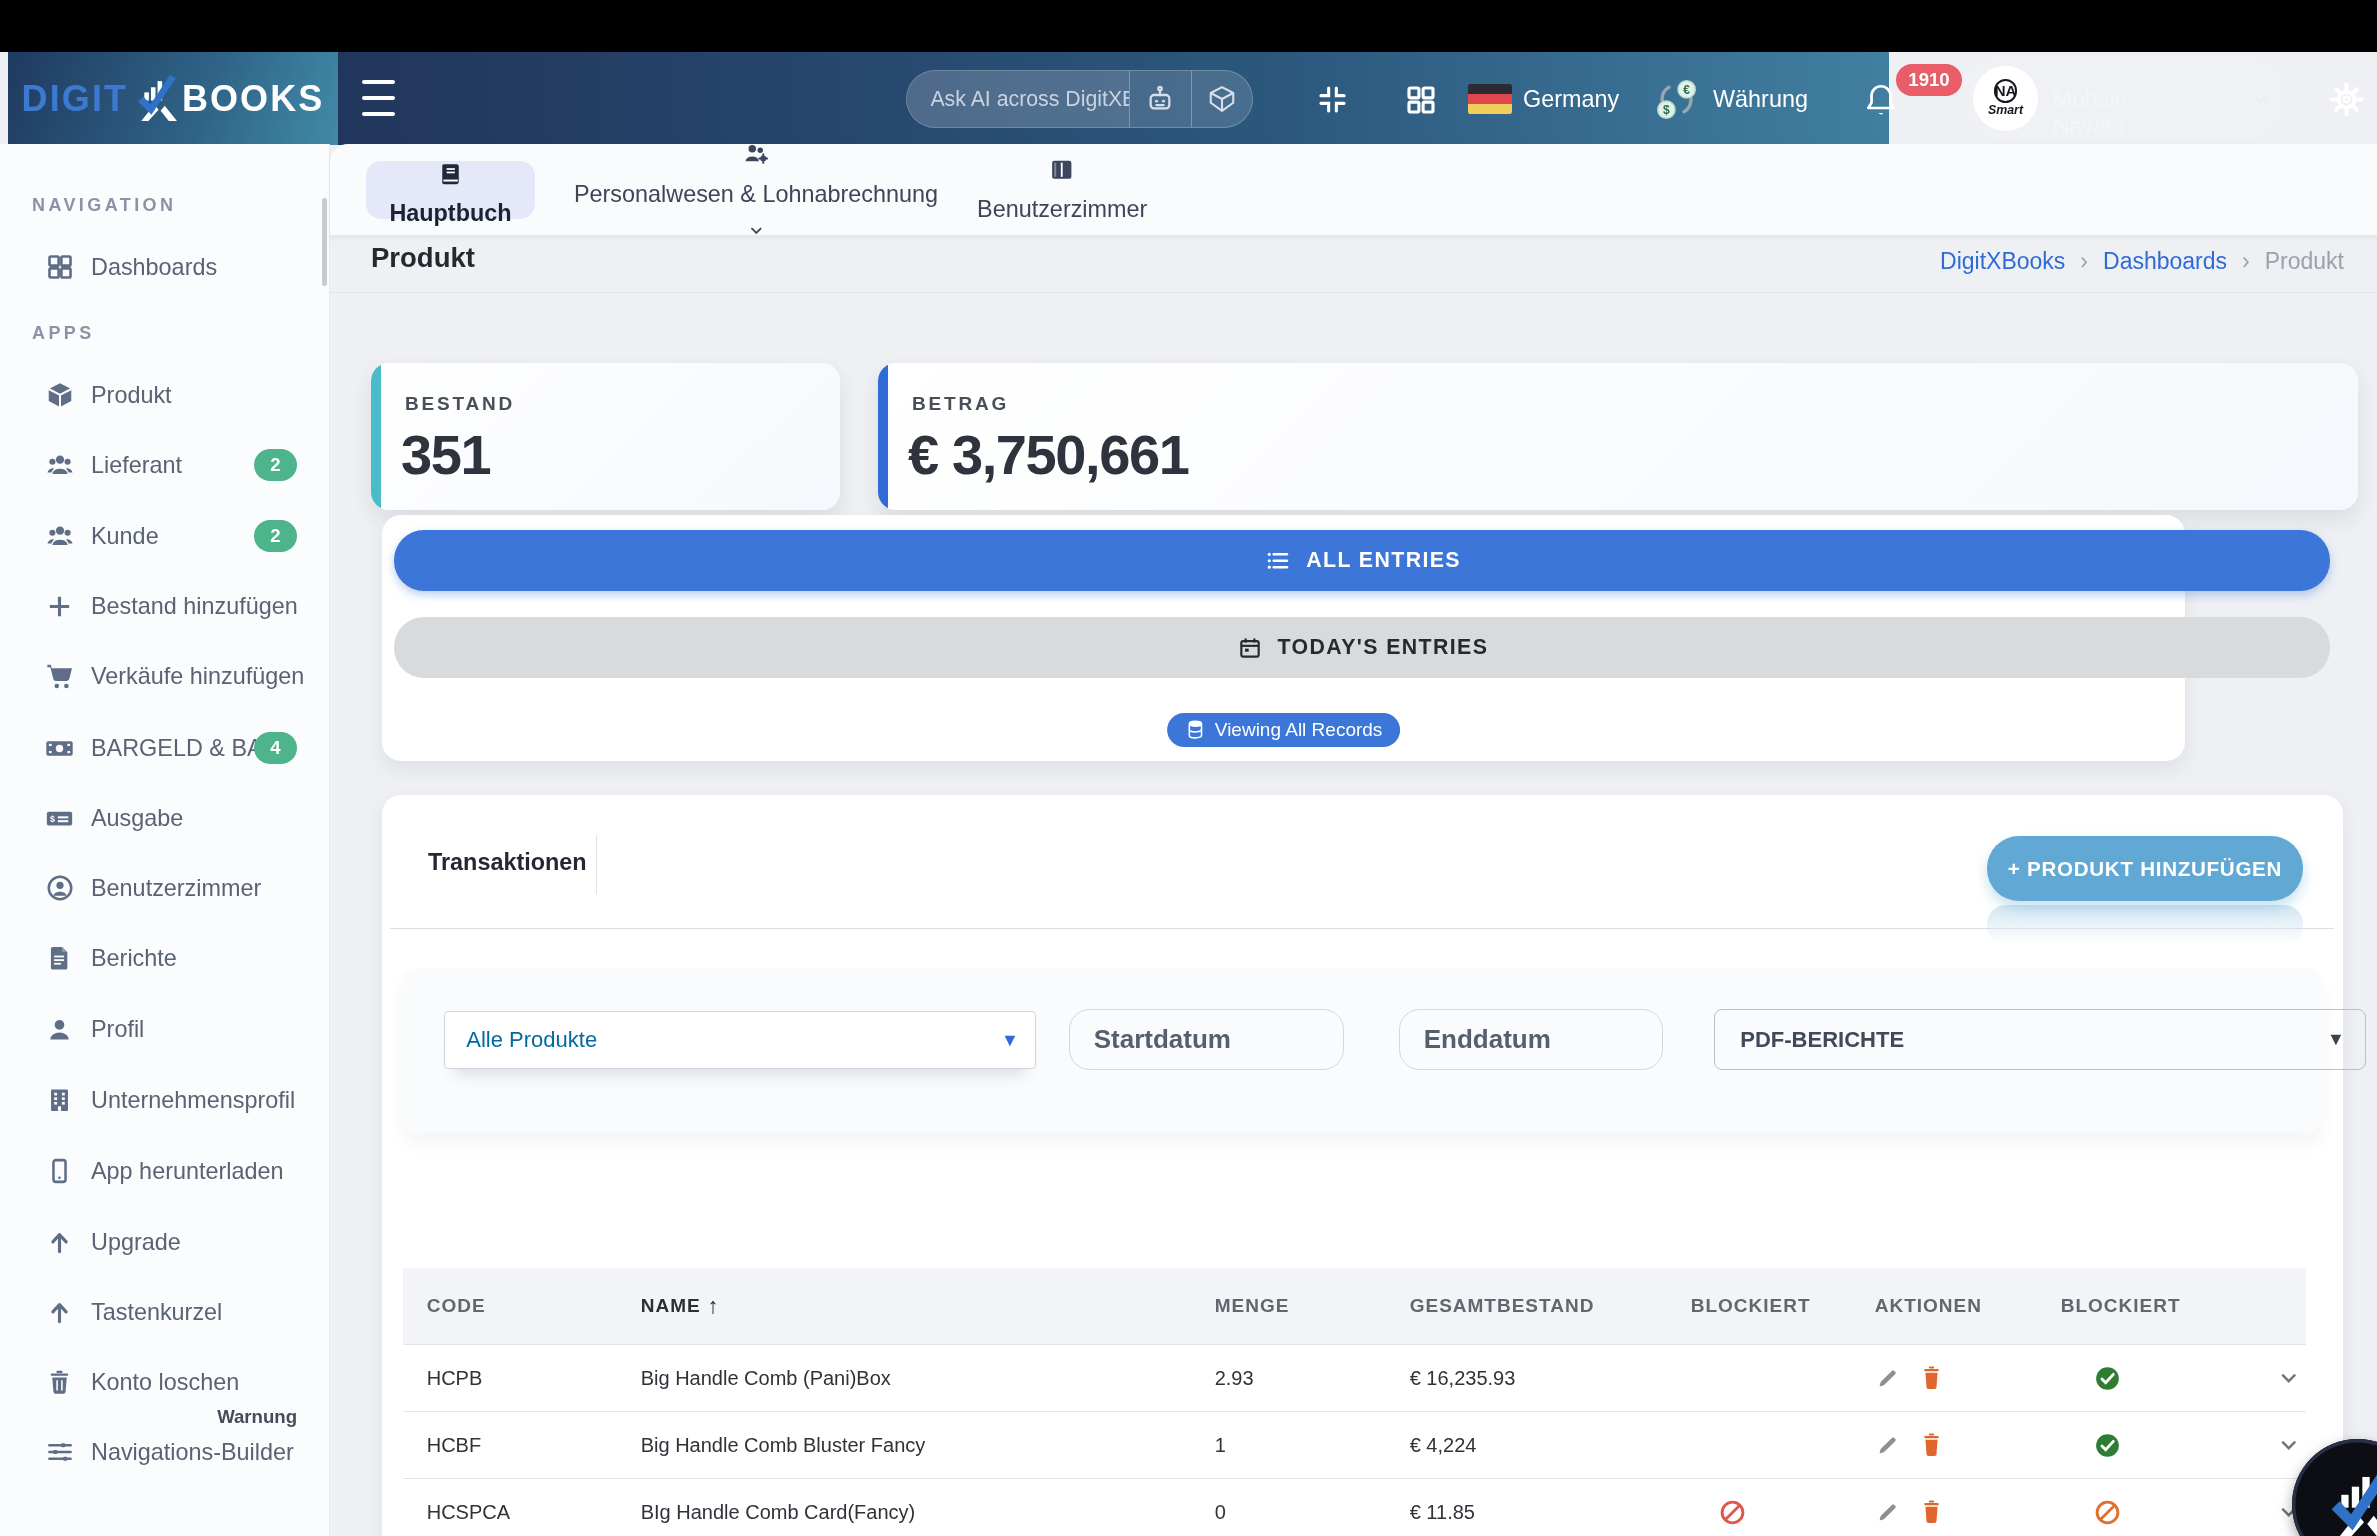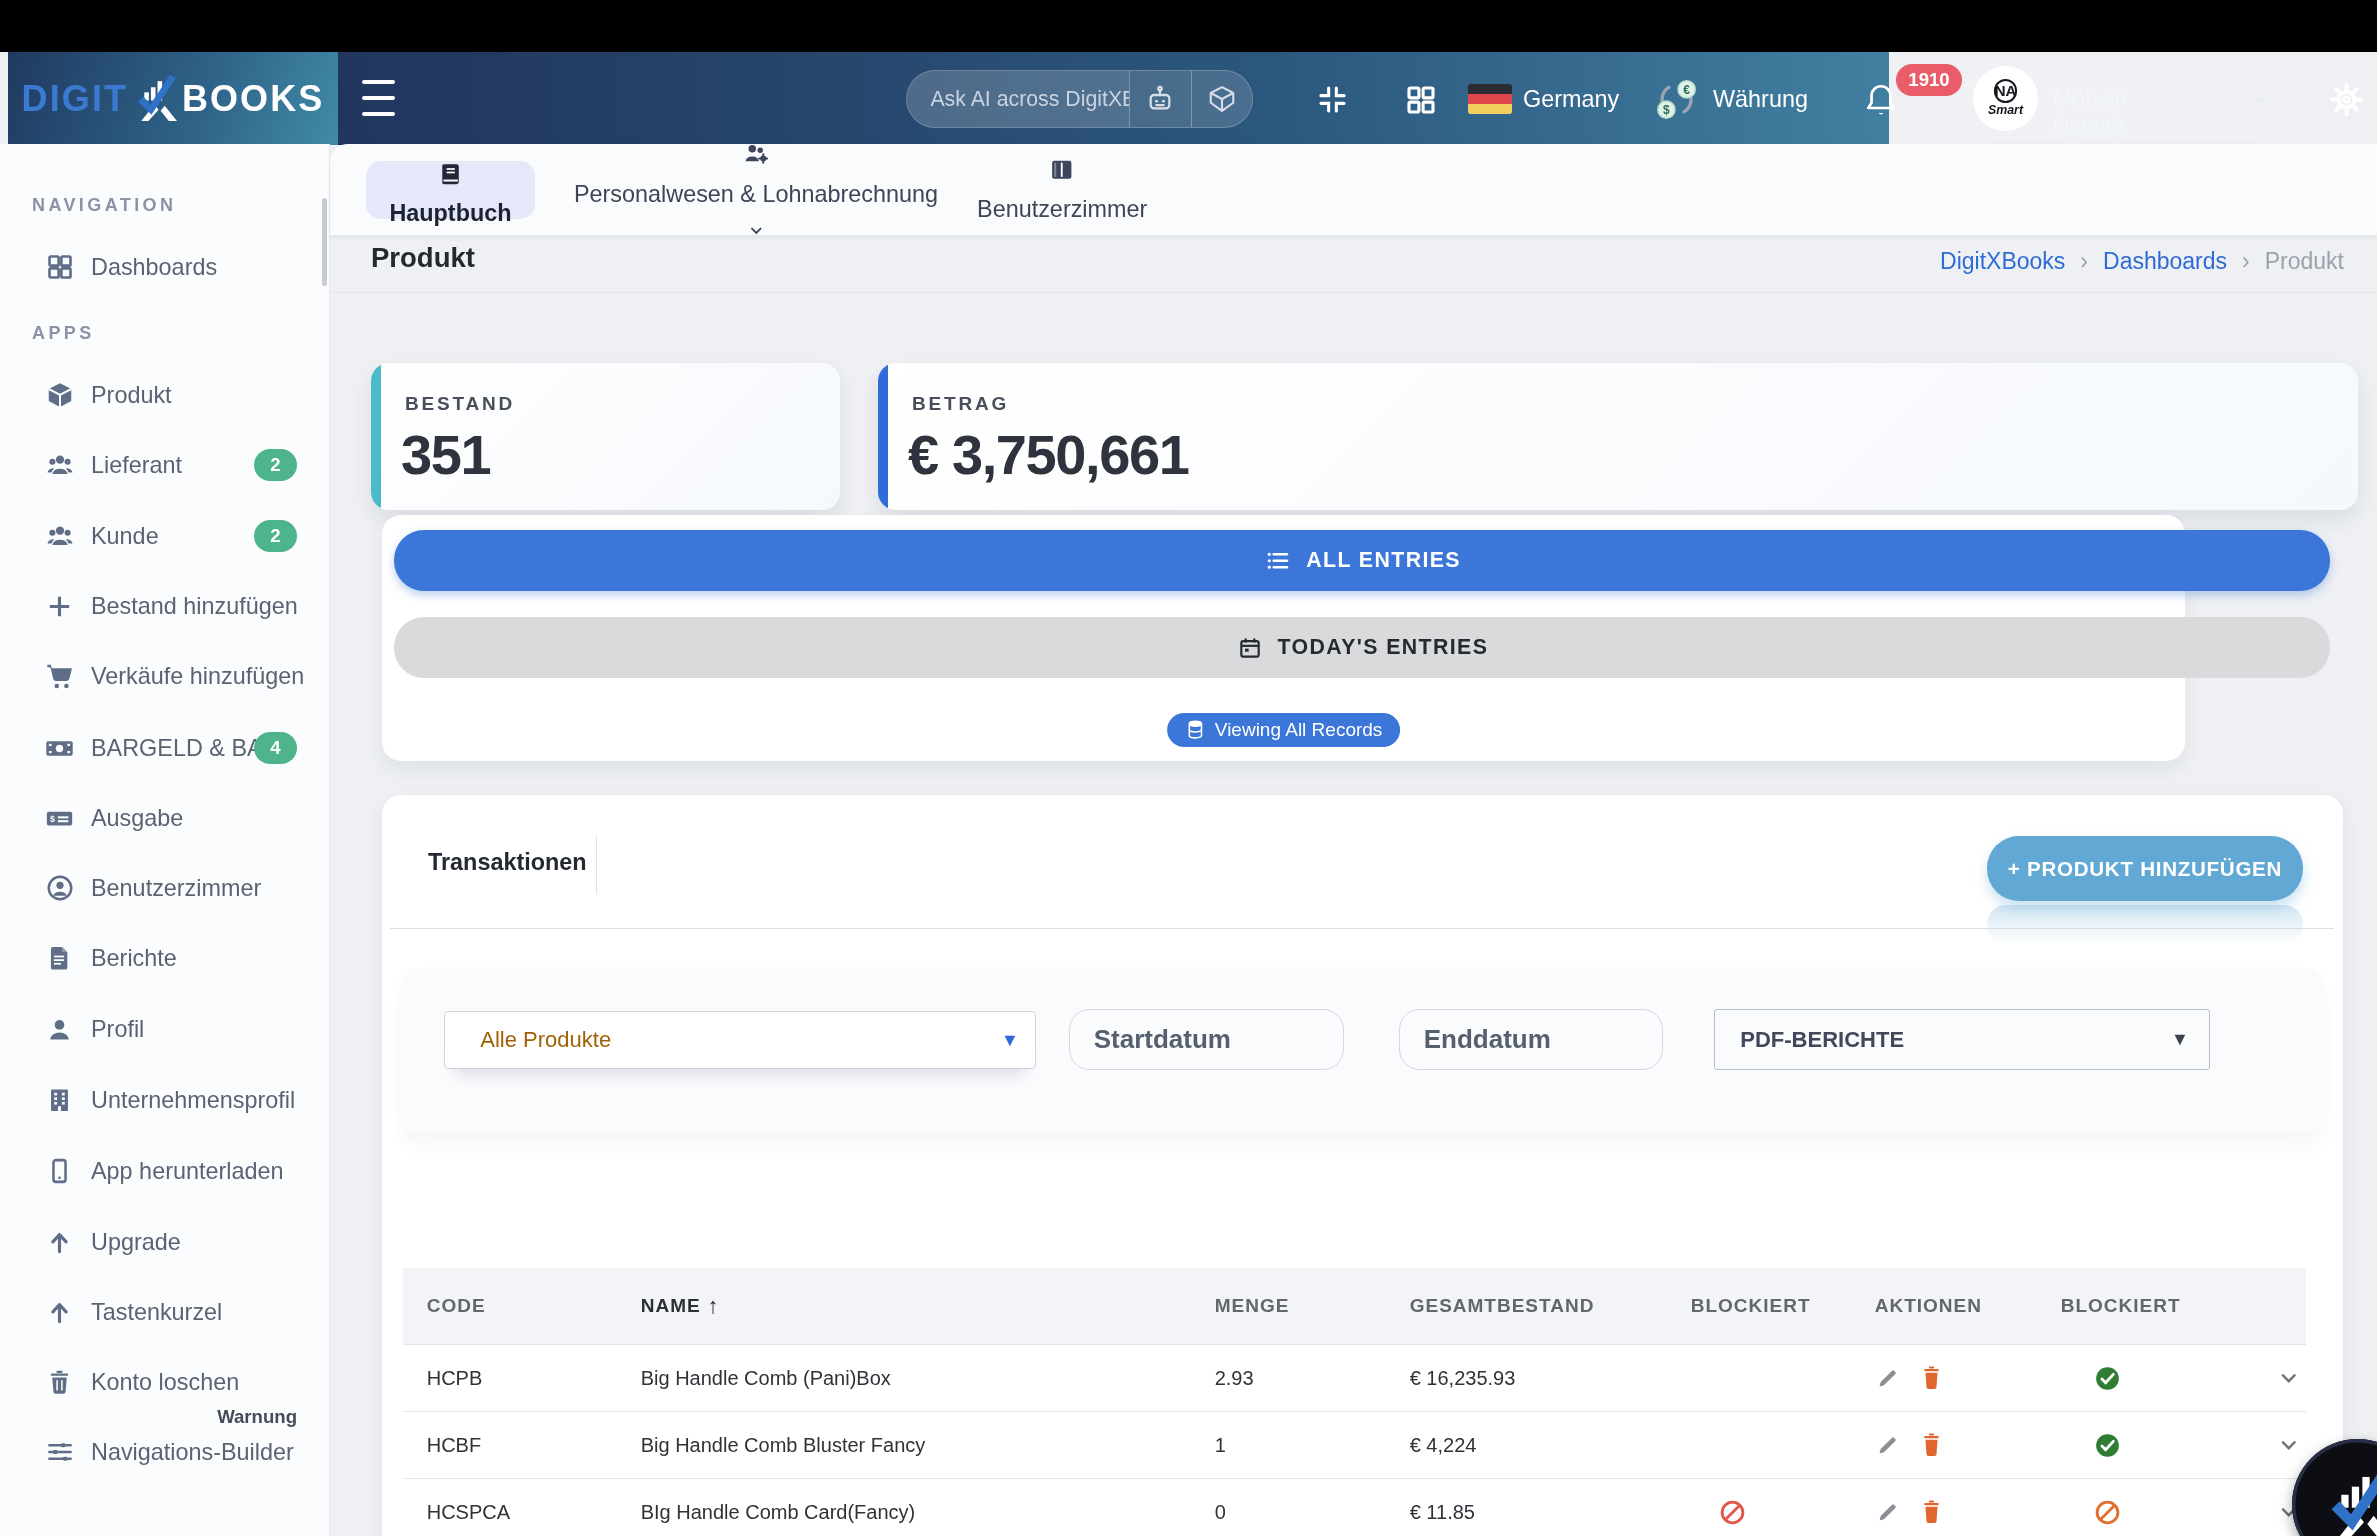--- a/index.html
+++ b/index.html
@@ -124,29 +124,29 @@
   #add-product-reflection { left:1605px; top:110px; width:316px; height:39px; border-radius:19px;
     background:linear-gradient(#61a8d5,rgba(97,168,213,0)); opacity:0.28; }
   #trans-hdivider { left:8.3px; top:133px; width:1944px; height:1.4px; background:#dcdee3; }
 
   
   #filter-card { left:21.3px; top:173px; width:1919px; height:165px; border-radius:15px;
     background:#fafbfd; box-shadow:0 11px 18px rgba(40,55,80,0.05); }
   #product-select { left:41px; top:43px; width:592px; height:58px; background:#fff;
     border:0.7px solid #cfd3db; border-radius:4.1px; display:flex; align-items:center;
     box-shadow:0 16.5px 15px -11px rgba(40,55,80,0.15); cursor:pointer; }
-  #product-select .ph { margin-left:35px; color:#a16207; font-size:22px; }
+  #product-select .ph { margin-left:21px; color:#0369a1; font-size:22px; }
   #product-select .caret { position:absolute; right:16.5px; color:#2f6bd8; font-size:18px; }
   .date-field { top:41px; height:61px; border:1.4px solid #d3d6dd; border-radius:20.6px;
     display:flex; align-items:center; background:transparent; cursor:text; }
   #start-date { left:666px; width:275px; }
   #end-date { left:996px; width:264px; }
   .date-field .ph { margin-left:23.4px; color:#565f6e; font-size:26px; font-weight:bold; }
-  #pdf-select { left:1311px; top:41px; width:496px; height:61px; border:1.4px solid #b9bec7;
-    border-radius:3px; display:flex; align-items:center; cursor:pointer; }
+  #pdf-select { left:1311px; top:41px; width:652px; height:61px; border:1.4px solid #b9bec7;
+    border-radius:8px; display:flex; align-items:center; cursor:pointer; }
   #pdf-select .ph { margin-left:25px; color:#41485a; font-size:22px; font-weight:bold; }
   #pdf-select .caret { position:absolute; right:20.6px; color:#3d434e; font-size:18px; }
 
   
   #tbl { left:21.3px; top:473px; width:1903px; }
   .trow { display:grid; grid-template-columns:214px 574px 195px 281px 184px 186px 201px 66px;
     padding-left:23.4px; align-items:center; }
   #tbl-head { height:76px; background:#f3f4f7; }
   #tbl-head .hcell { color:#63666d; font-size:19px; font-weight:bold; letter-spacing:1px;
     display:flex; align-items:center; gap:6.9px; }

